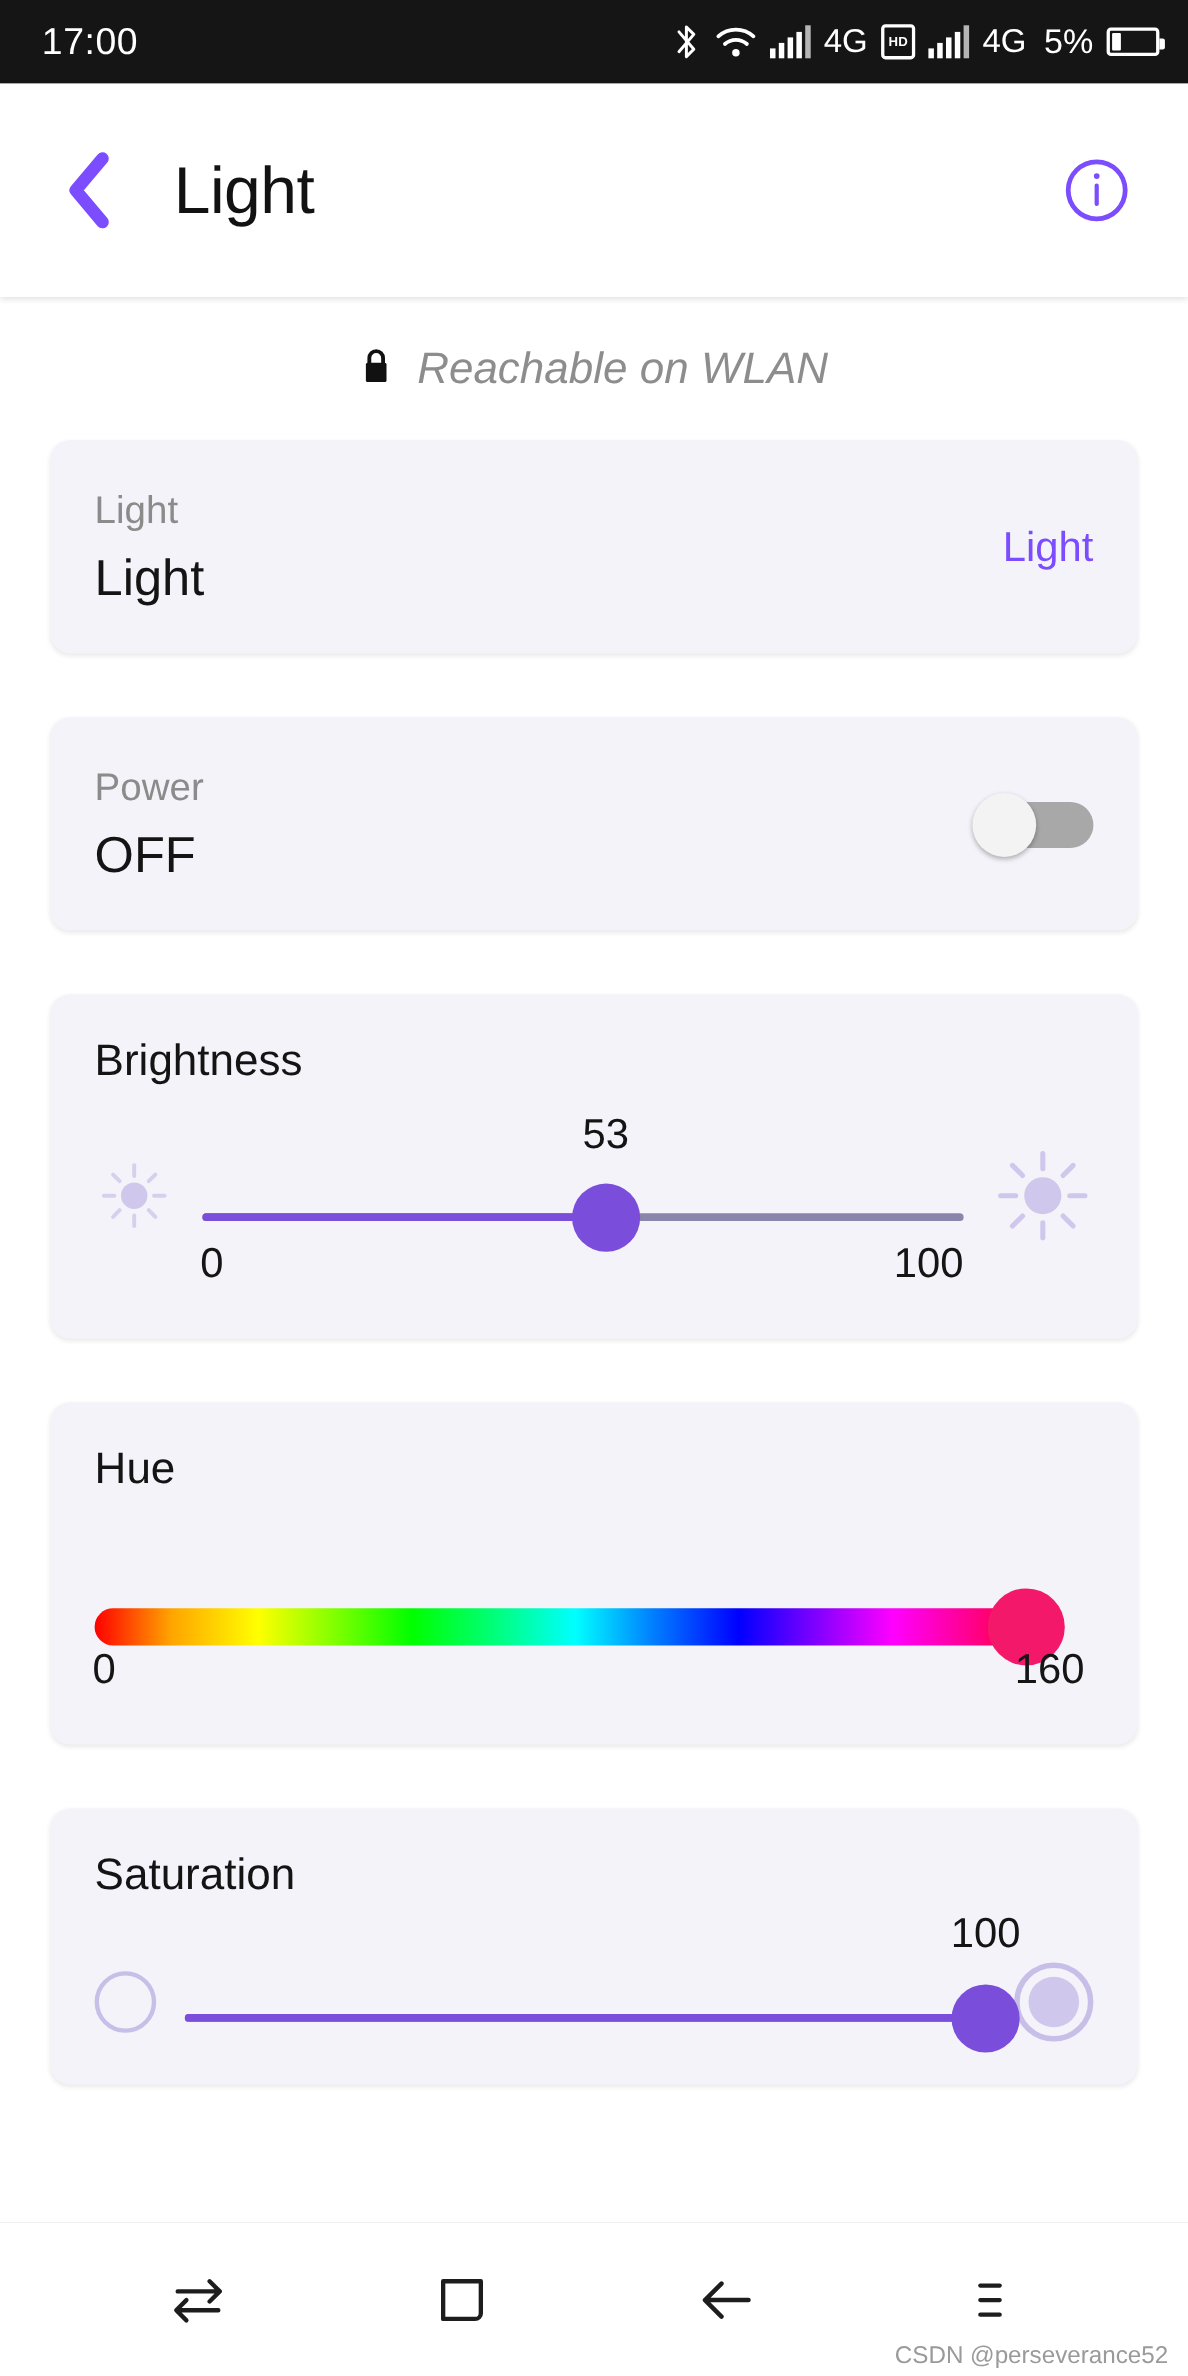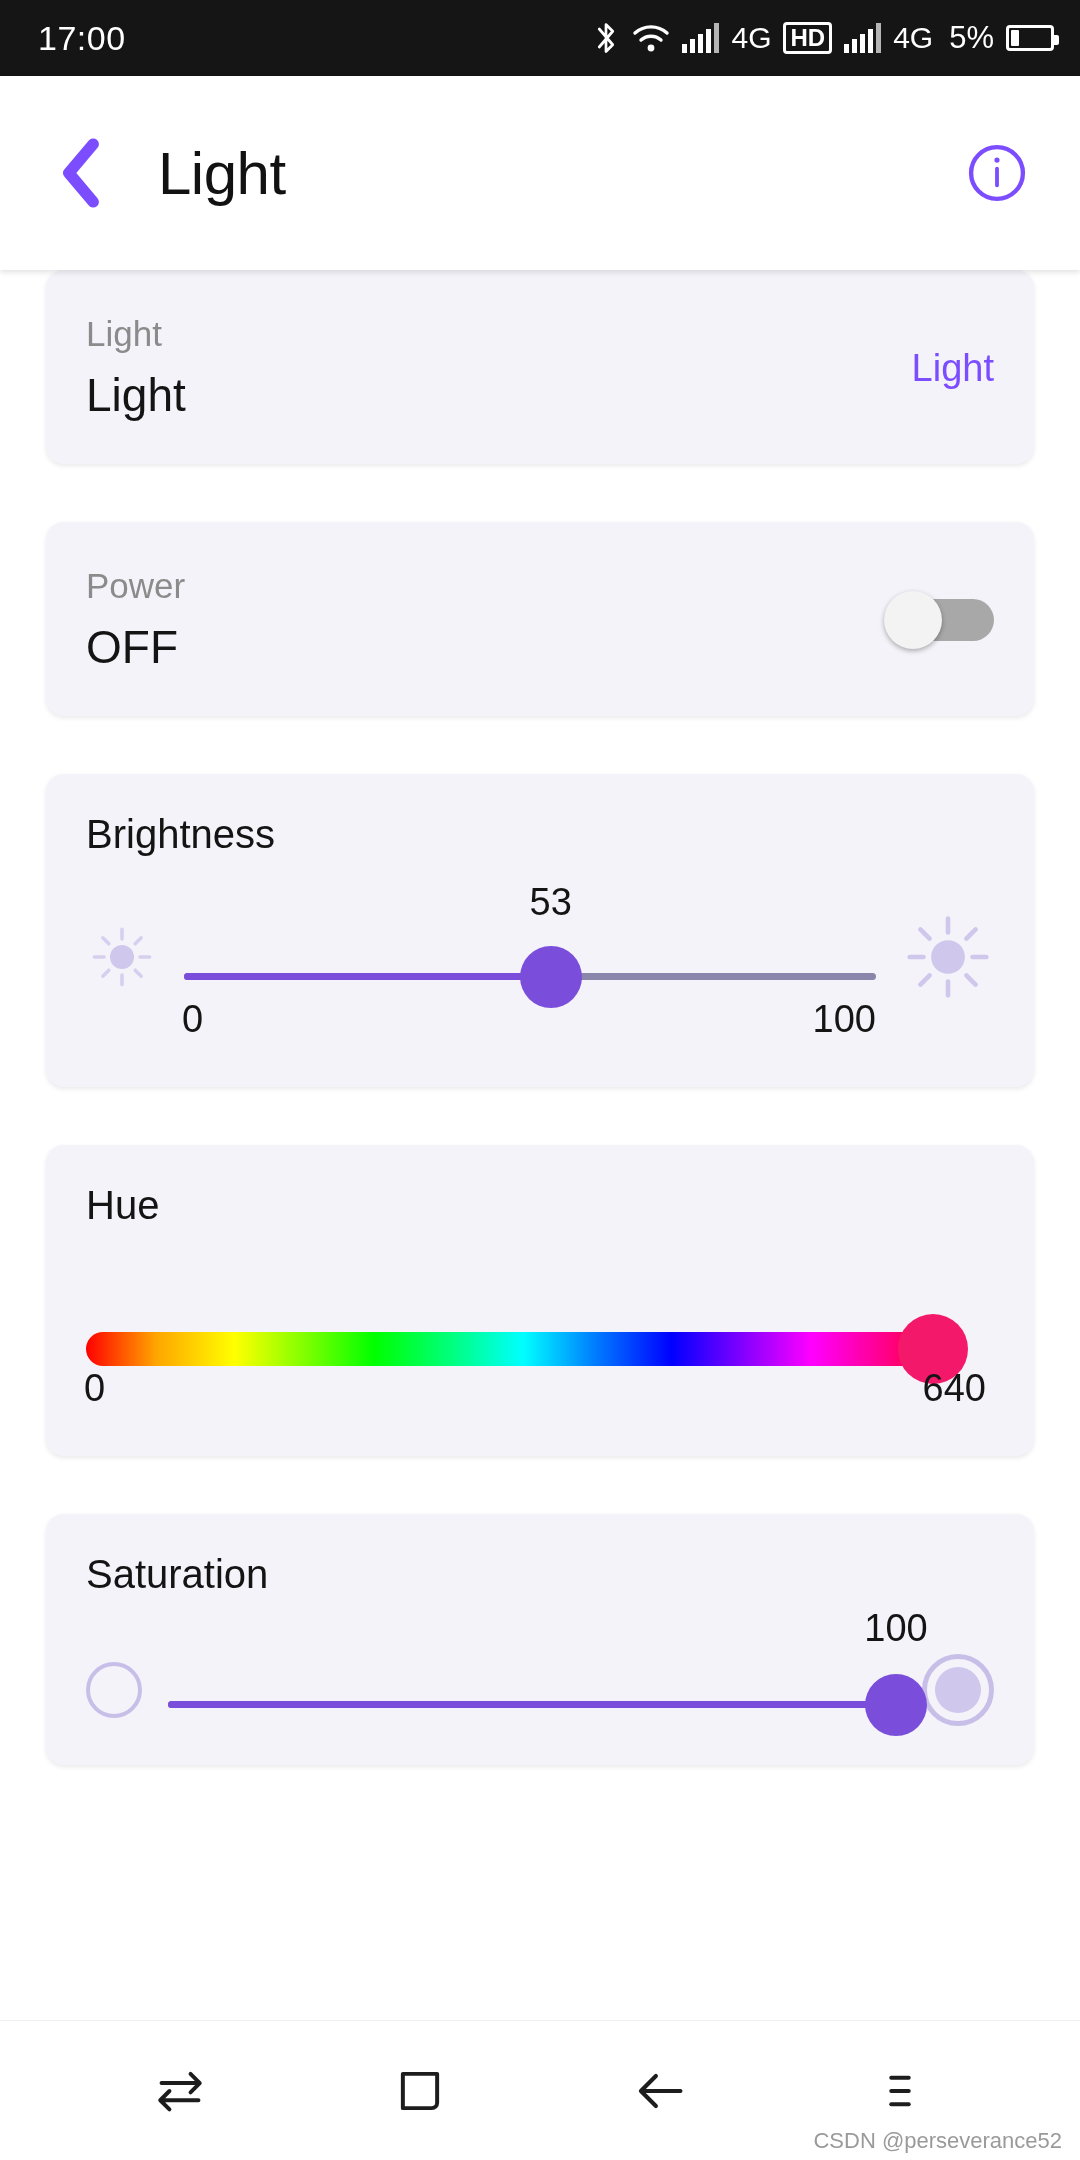--- a/index.html
+++ b/index.html
@@ -22,21 +22,21 @@
   .sb-ico{ display:flex; align-items:center; }
   .sig{ display:flex; align-items:flex-end; gap:3px; height:30px; }
   .sig i{ display:block; width:5px; background:#ffffff; }
   .sig i:nth-child(1){height:9px}
   .sig i:nth-child(2){height:14px}
   .sig i:nth-child(3){height:19px}
   .sig i:nth-child(4){height:24px}
   .sig i:nth-child(5){height:30px; background:#b5b5b5}
   .net{ font-size:30px; letter-spacing:0; }
   .hd{
-    font-size:24px; border:3px solid #fff; border-radius:4px;
+    font-size:12px; border:3px solid #fff; border-radius:4px;
     padding:0 4px; line-height:26px; font-weight:bold;
   }
   .battpct{ font-size:31px; margin-left:4px; }
   .batt{
     width:48px; height:26px; border:3px solid #fff; border-radius:4px;
     position:relative; display:flex; align-items:center; padding:2px;
   }
   .batt::after{
     content:""; position:absolute; right:-8px; top:7px;
     width:5px; height:10px; background:#fff; border-radius:0 2px 2px 0;
@@ -209,20 +209,29 @@
     <svg width="60" height="60" viewBox="0 0 44 44">
       <circle cx="22" cy="22" r="19" fill="none" stroke="#7c4dff" stroke-width="3.2"></circle>
       <circle cx="22" cy="12.5" r="1.9" fill="#7c4dff"></circle>
       <rect x="20.6" y="17.5" width="2.8" height="15" rx="1.3" fill="#7c4dff"></rect>
     </svg>
   </div>
 </div>
 
 <div class="content">
 
+  <div class="reach">
+    <span class="lock">
+      <svg width="30" height="38" viewBox="0 0 24 30">
+        <path d="M7 13 V9 a5 5 0 0 1 10 0 v4" fill="none" stroke="#111" stroke-width="2.8"></path>
+        <rect x="4.5" y="12.5" width="15" height="14" rx="1.2" fill="#111"></rect>
+      </svg>
+    </span>
+    <span class="reach-txt">Reachable on WLAN</span>
+  </div>
 
   <div class="card">
     <div class="kv">
       <div class="kv-left">
         <div class="kv-label">Light</div>
         <div class="kv-value">Light</div>
       </div>
       <div class="edit-link">Light</div>
     </div>
   </div>
@@ -287,21 +296,21 @@
   </div>
 
   <div class="card">
     <div class="scard">
       <div class="scard-title">Hue</div>
       <div class="slider-row" style="height:166px">
         <div class="hue-wrap">
           <div class="hue-track"></div>
           <div class="hue-thumb" style="left:calc(100% - 96px)"></div>
           <div class="minmax lo">0</div>
-          <div class="minmax hi" style="right:8px">640</div>
+          <div class="minmax hi" style="right:8px">160</div>
         </div>
       </div>
     </div>
   </div>
 
   <div class="card" style="margin-bottom:0">
     <div class="scard" style="padding-bottom:0">
       <div class="scard-title">Saturation</div>
       <div class="slider-row" style="height:150px">
         <span class="sat-ico-sm"></span>

